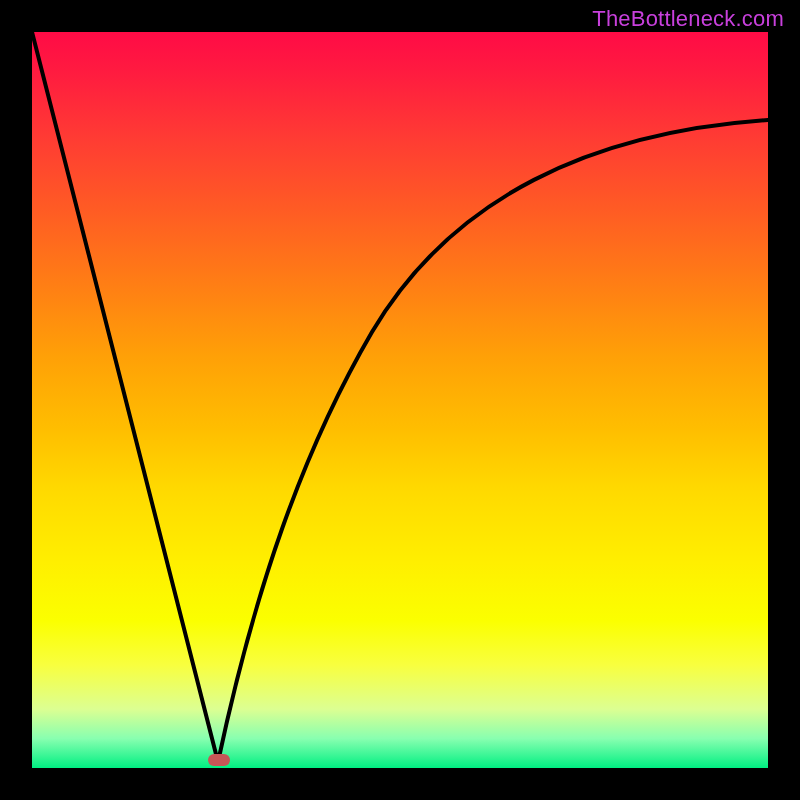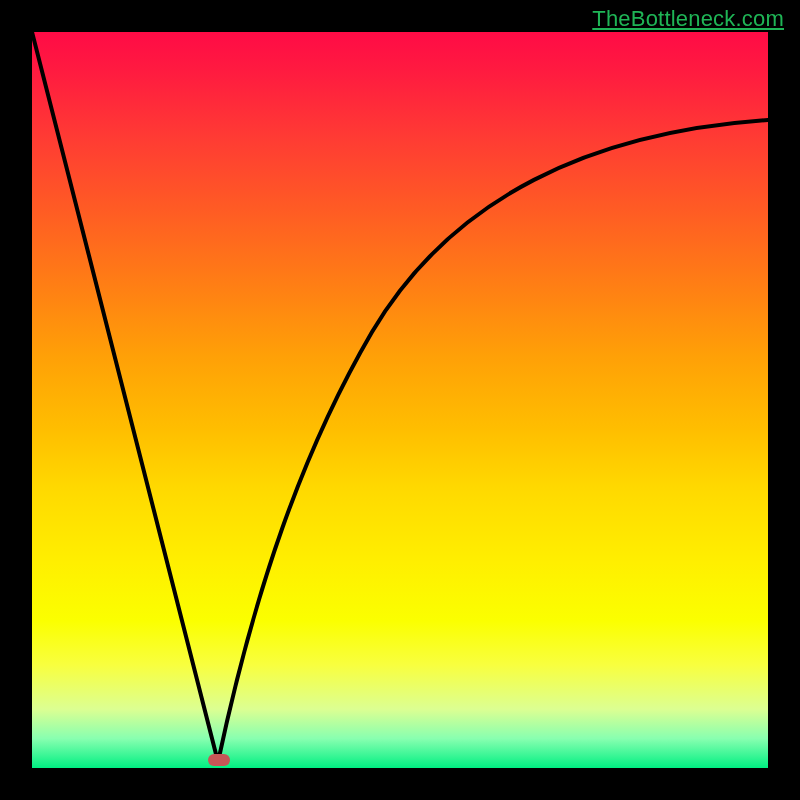--- a/index.html
+++ b/index.html
@@ -31,27 +31,26 @@
       #f8ff3f 86%,
       #dcff92 92%,
       #88ffb0 96%,
       #00ef82 100%
     );
   }
   .watermark {
     position: absolute;
     top: 6px;
     right: 16px;
-    color: #22c55e;
+    color: #d946ef;
     font-size: 22px;
     font-weight: 500;
     letter-spacing: 0.2px;
     opacity: 0.92;
     user-select: none;
-    text-decoration: underline;
   }
   svg.curve {
     position: absolute;
     left: 0;
     top: 0;
     width: 736px;
     height: 736px;
   }
   .marker {
     position: absolute;

